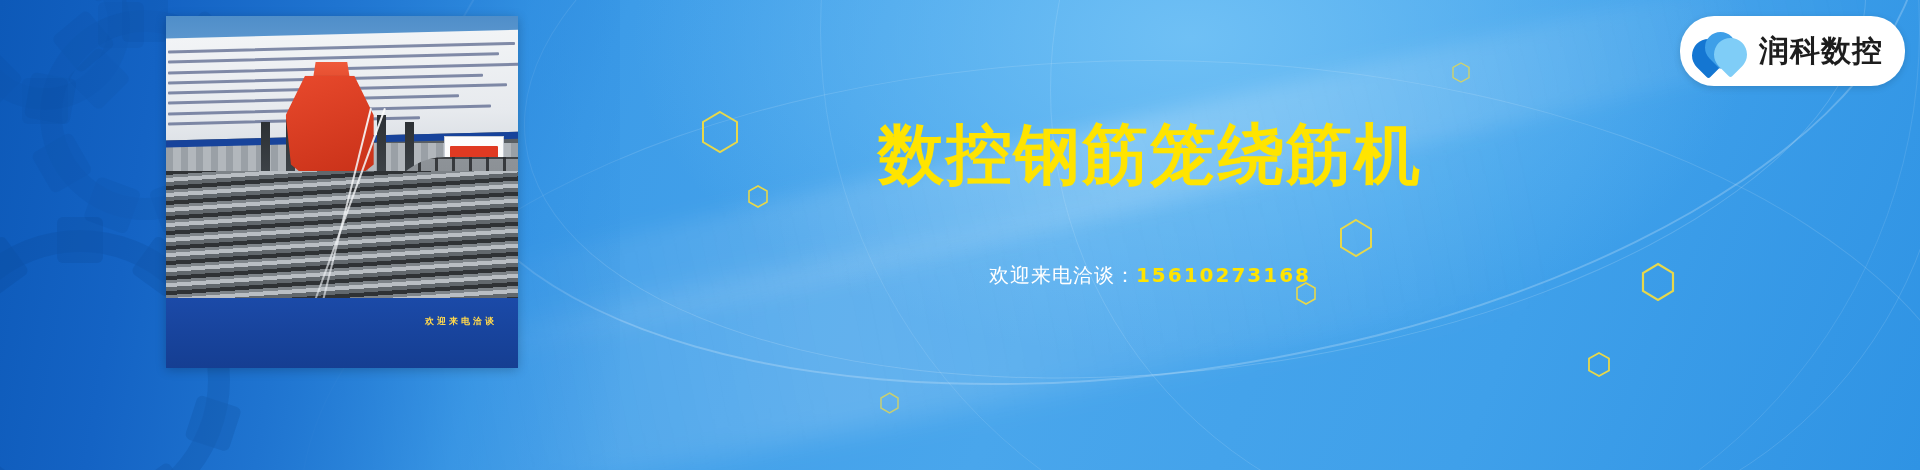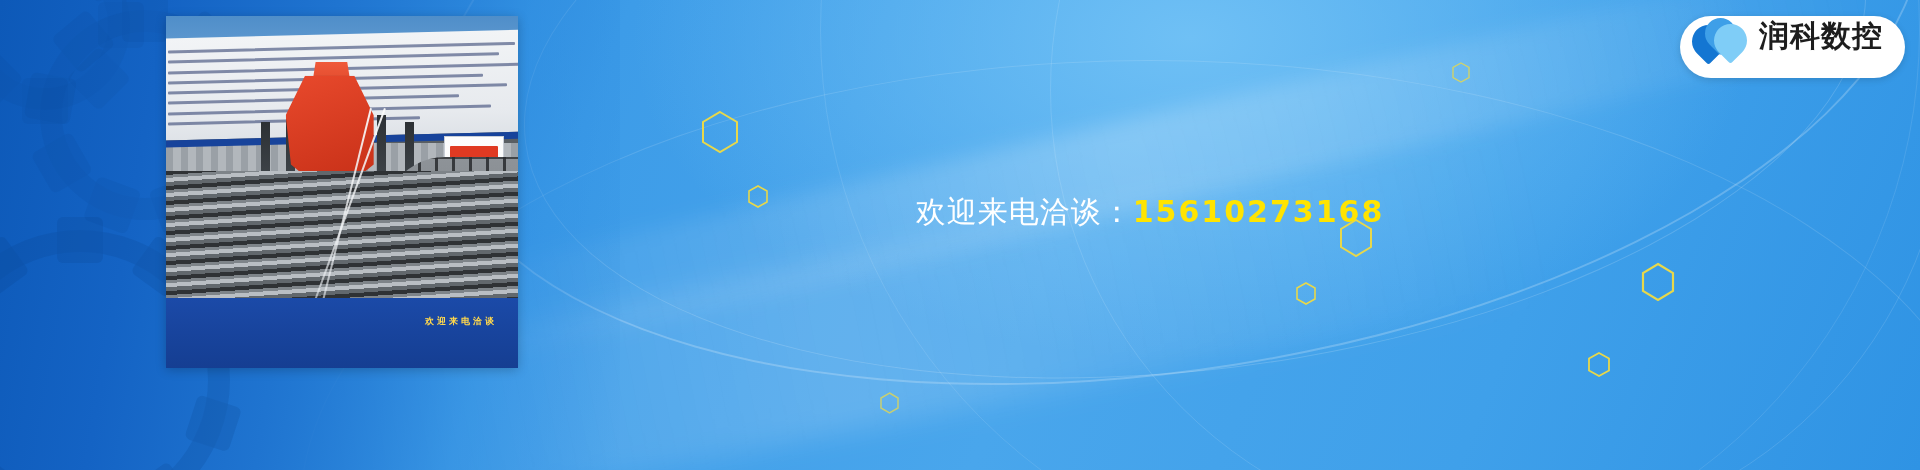--- a/index.html
+++ b/index.html
@@ -139,25 +139,25 @@
     transform-origin:top left;
   }
   .ph-yellow {
     position:absolute; left:5%; bottom:4%; width:16%; height:4%;
     background:linear-gradient(#f0c038,#cf9a1c);
   }
 
   
   .logo-pill {
     position:absolute; right:15px; top:16px;
-    height:62px;
+    height:70px;
     padding:0 22px 0 12px;
     background:#ffffff;
     border-radius:34px;
-    display:flex; gap:11px;
+    display:flex; align-items:center; gap:11px;
     box-shadow:0 2px 7px rgba(0,0,0,.14);
   }
   .logo-mark { position:relative; width:56px; height:42px; flex:none; }
   .logo-mark span {
     position:absolute; display:block;
     border-radius:50% 50% 50% 8%;
   }
   .lm1 { width:33px; height:33px; left:0;  top:9px;  background:#1476d2; transform:rotate(-45deg); }
   .lm2 { width:31px; height:31px; left:13px; top:2px; background:#3e9fe8; transform:rotate(-45deg); }
   .lm3 { width:33px; height:33px; left:22px; top:8px; background:#7fcdf7; transform:rotate(-45deg); }
@@ -177,21 +177,21 @@
     font-family:"DejaVu Sans","Liberation Sans",sans-serif;
     font-size:66px; font-weight:bold;
     color:#ffe400;
     letter-spacing:2px;
     line-height:1.06;
     white-space:nowrap;
   }
   .contact {
     margin-top:72px;
     font-family:"DejaVu Sans","Liberation Sans",sans-serif;
-    font-size:30px;
+    font-size:20px;
     color:#ffffff;
     white-space:nowrap;
     letter-spacing:1px;
   }
   .contact .phone { color:#ffe400; font-weight:bold; letter-spacing:2px; }
 
   
   .hex {
     position:absolute;
     pointer-events:none;
@@ -325,20 +325,21 @@
         <polygon points="9,1 17,5.5 17,15.5 9,20 1,15.5 1,5.5" fill="none" stroke="#e8d84a" stroke-width="1.4" opacity="0.8"></polygon>
       </svg>
   </div>
   <div class="hex" style="left:880px;top:392px">
     <svg width="19" height="22" viewBox="0 0 19 22">
         <polygon points="9.5,1 18,6 18,16 9.5,21 1,16 1,6" fill="none" stroke="#e8d84a" stroke-width="1.5" opacity="0.75"></polygon>
       </svg>
   </div>
 
   <div class="copy">
+    <div class="headline">数控钢筋笼绕筋机</div>
     <div class="contact">
       <span>欢迎来电洽谈：</span><span class="phone">15610273168</span>
     </div>
   </div>
 
   <div class="logo-pill">
     <span class="logo-mark">
       <span class="lm1"></span>
       <span class="lm2"></span>
       <span class="lm3"></span>

